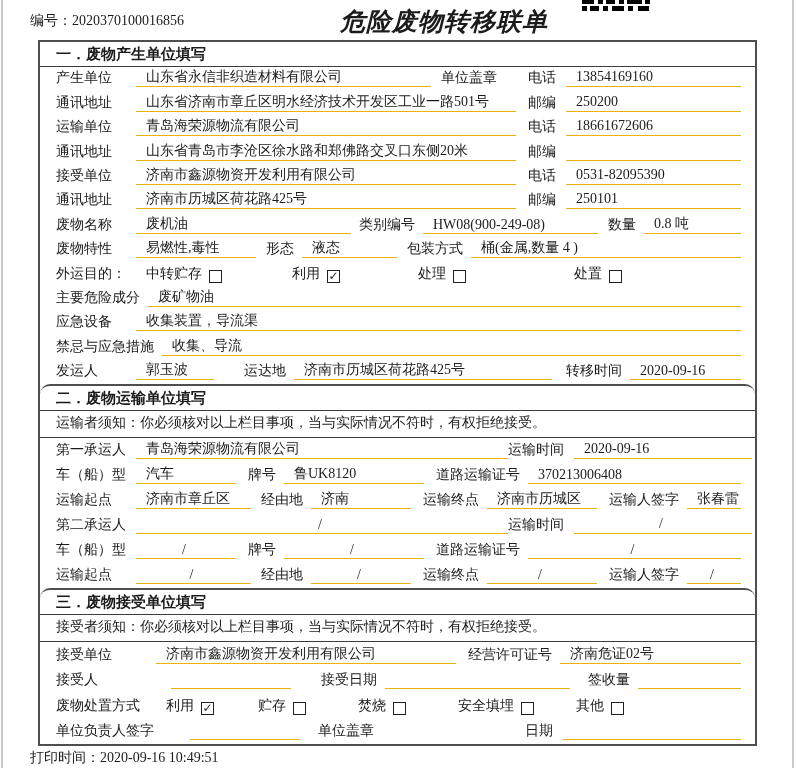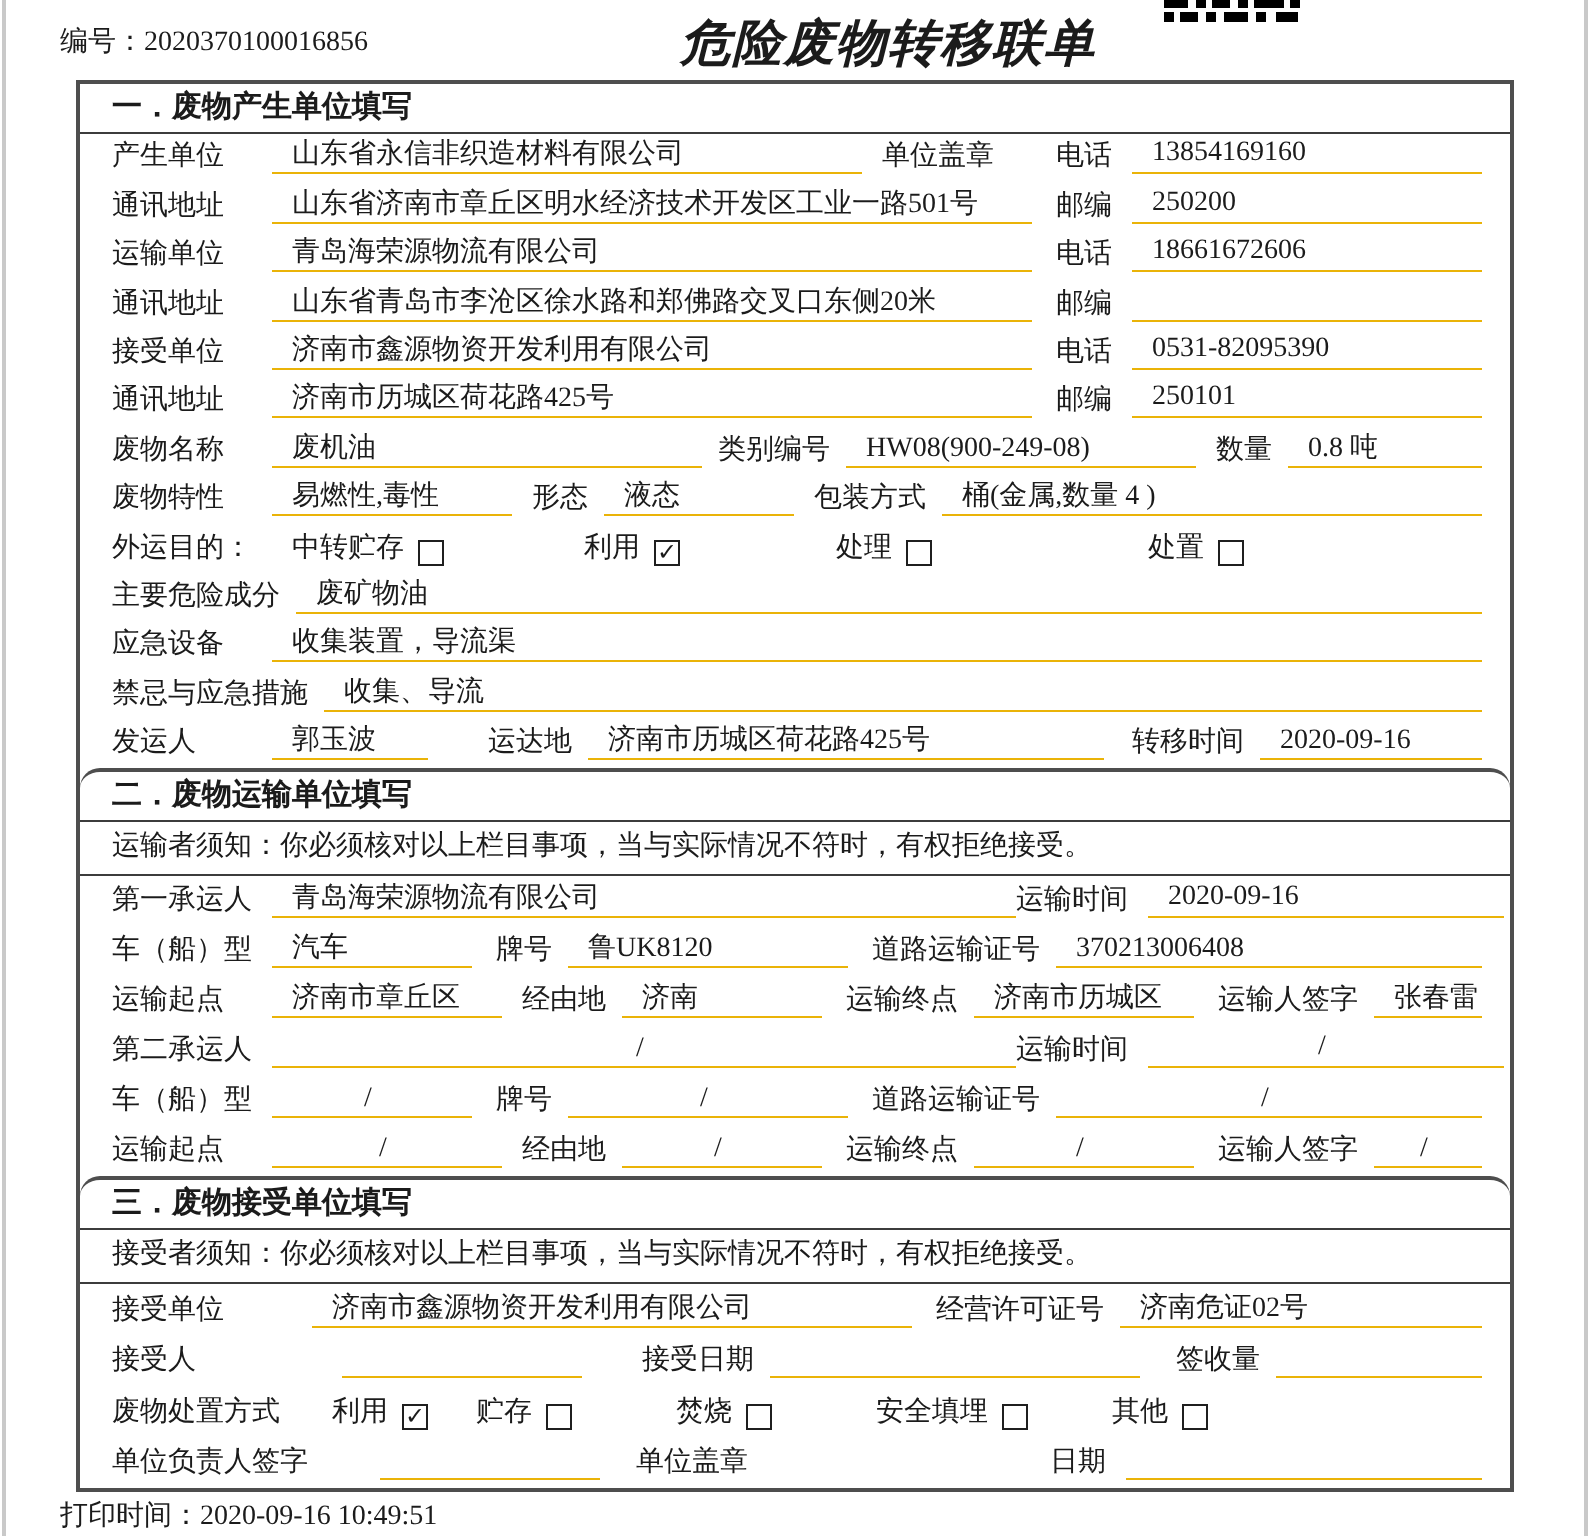--- a/index.html
+++ b/index.html
@@ -284,21 +284,21 @@
         <span class="lbl auto" style="margin-left:18px">签收量</span>
         <span class="u fill"></span>
       </div>
 
       <div class="row">
         <span class="lbl auto">废物处置方式</span>
         <span class="opt" style="margin-left:18px">
           <span>利用</span>
           <span class="cb">✓</span>
         </span>
-        <span class="opt" style="margin-left:24px">
+        <span class="opt" style="margin-left:44px">
           <span>贮存</span>
           <span class="cb"></span>
         </span>
         <span class="opt" style="margin-left:52px">
           <span>焚烧</span>
           <span class="cb"></span>
         </span>
         <span class="opt" style="margin-left:52px">
           <span>安全填埋</span>
           <span class="cb"></span>

